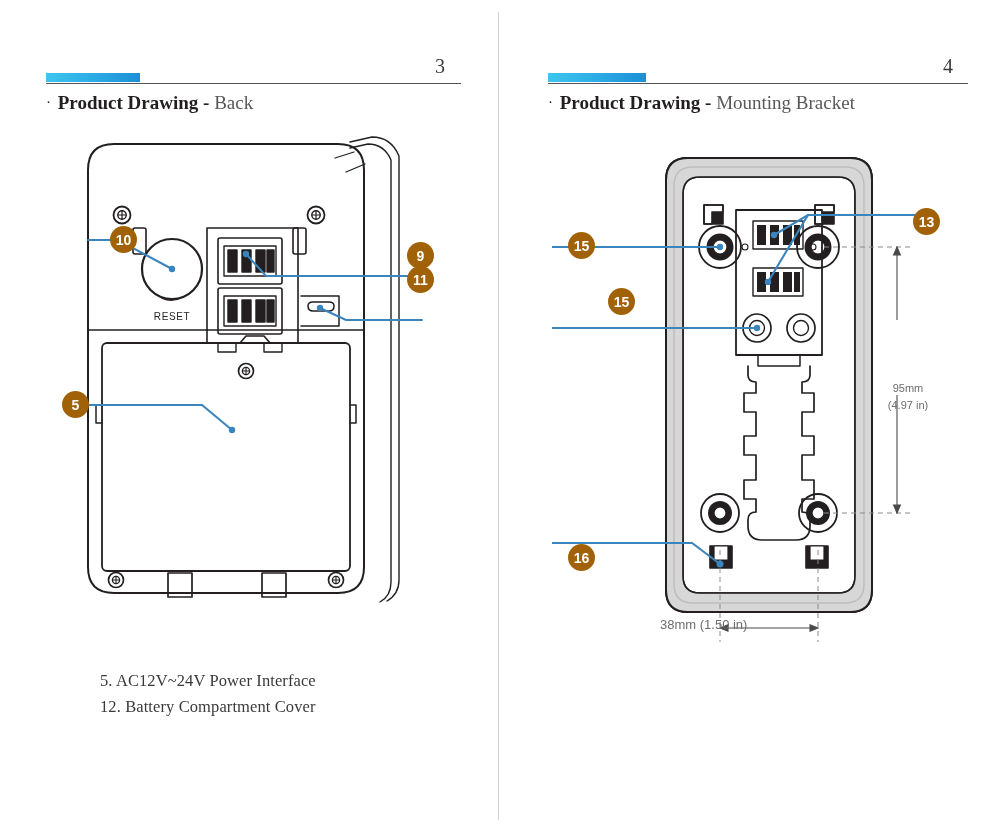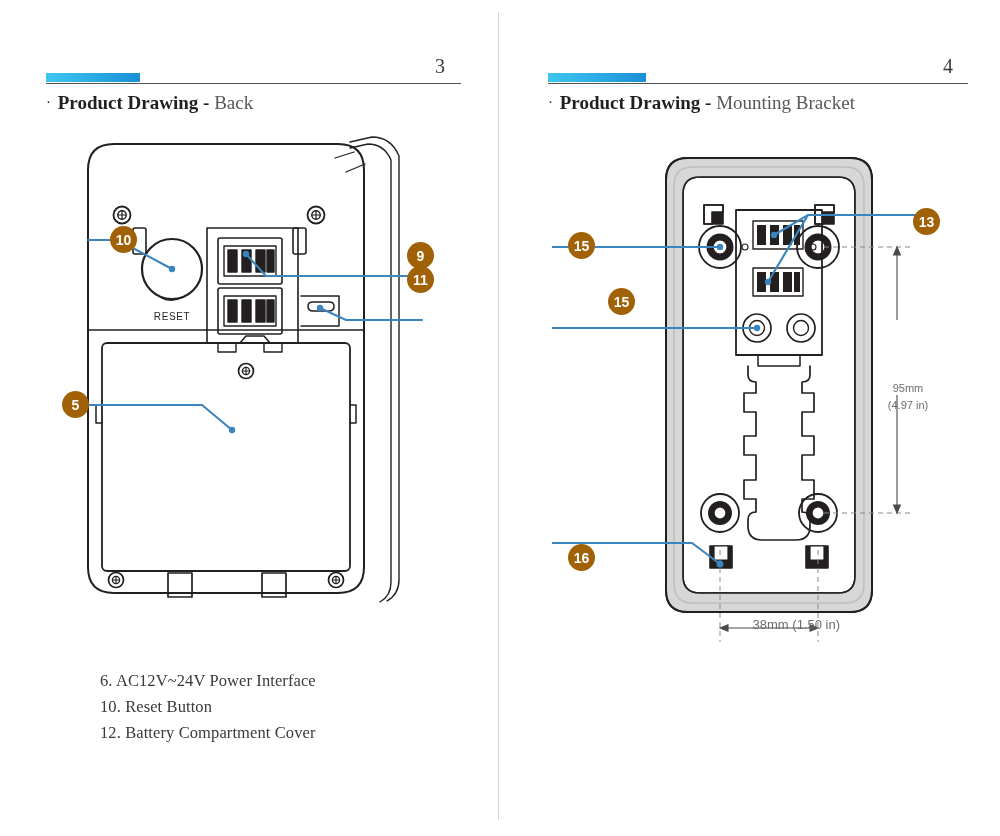--- a/index.html
+++ b/index.html
@@ -219,22 +219,21 @@
       </g>
     </svg>
   </div>
 
   <div class="callout" style="left:62px;  top:226px;margin-left:48px;">10</div>
   <div class="callout" style="left:407px; top:242px;">9</div>
   <div class="callout" style="left:407px; top:266px;">11</div>
   <div class="callout" style="left:62px;  top:391px;">5</div>
 
   <div class="caption-list" style="left:100px; top:668px;">
-    <div>6. AC12V~24V Power Interface</div>
-    <div>10. Reset Button</div>
+    <div>5. AC12V~24V Power Interface</div>
     <div>12. Battery Compartment Cover</div>
   </div>
 </div>
 
 <div class="page" id="page-right">
 
   <div class="page-number" style="left:441px;">4</div>
   <div class="hdr-rule" style="left:46px; width:420px;"></div>
   <div class="hdr-accent" style="left:46px; width:98px;"></div>
 
@@ -375,21 +374,21 @@
       </g>
     </svg>
   </div>
 
   <div style="position:absolute; left:368px; top:380px; width:76px; text-align:center;
               font-family:'Liberation Sans', sans-serif; font-size:11px; color:#6d6d6d; line-height:17px;">
     <div>95mm</div>
     <div>(4.97 in)</div>
   </div>
 
-  <div style="position:absolute; left:158px; top:617px; width:180px; text-align:right;
+  <div style="position:absolute; left:158px; top:617px; width:180px; text-align:left;
               font-family:'Liberation Sans', sans-serif; font-size:13px; color:#6d6d6d;">38mm (1.50 in)</div>
 
   <div class="callout" style="left:66px;  top:232px;">15</div>
   <div class="callout" style="left:82px;  top:288px;margin-left:24px;">15</div>
   <div class="callout" style="left:411px; top:208px;">13</div>
   <div class="callout" style="left:66px;  top:544px;">16</div>
 
 </div>
 
 </body></html>

